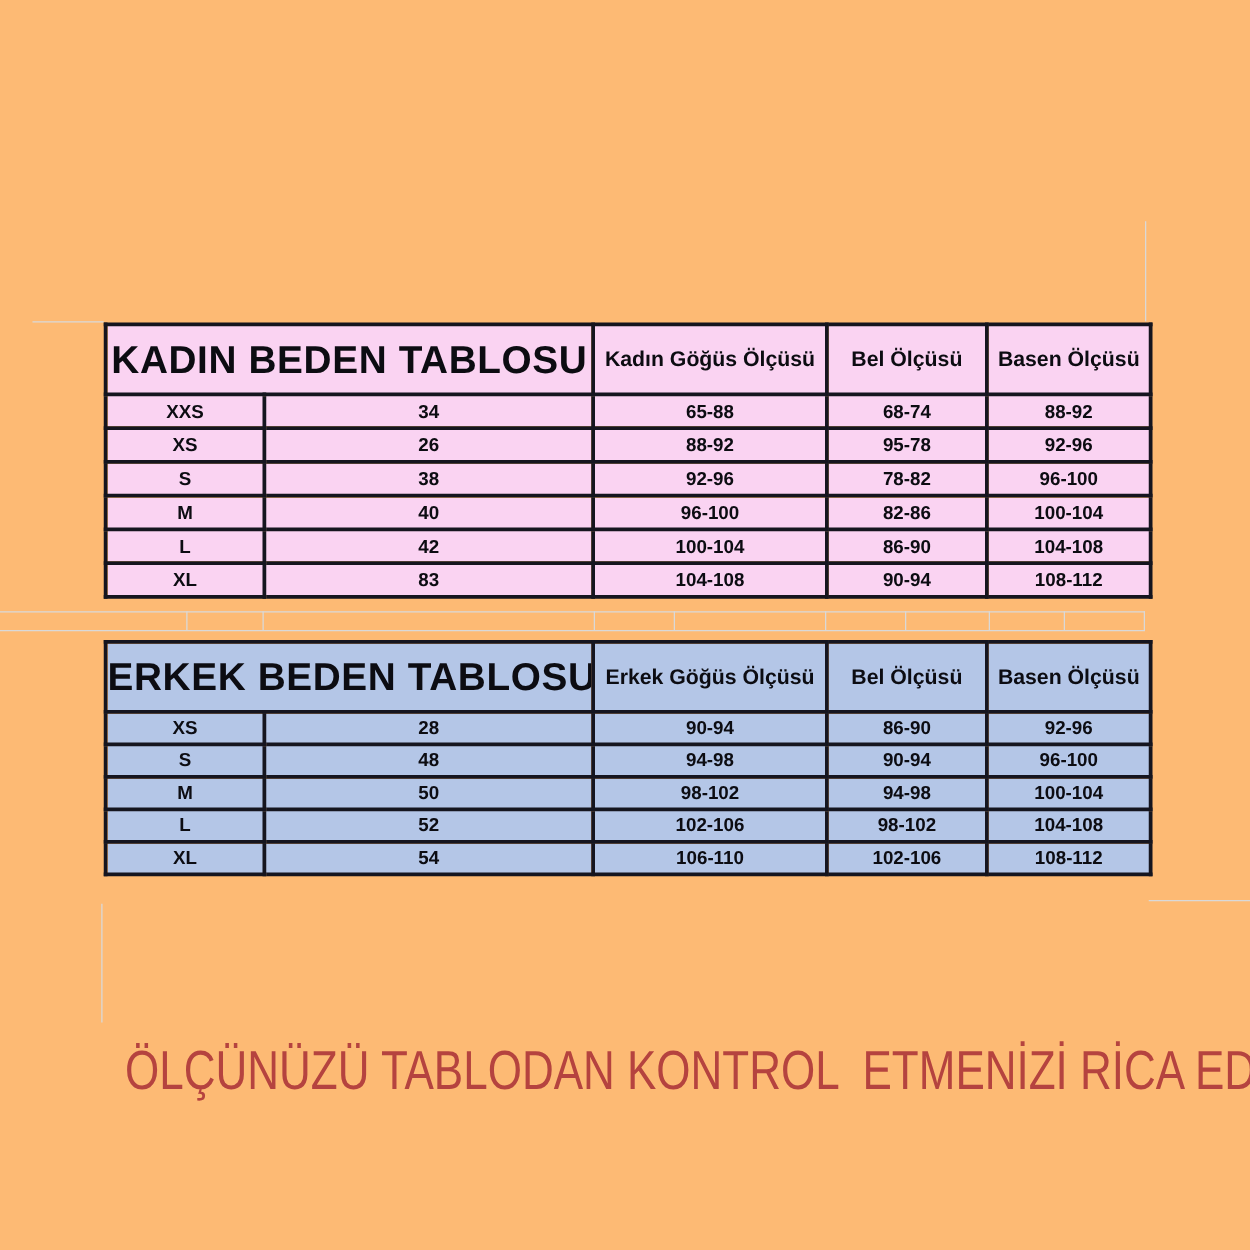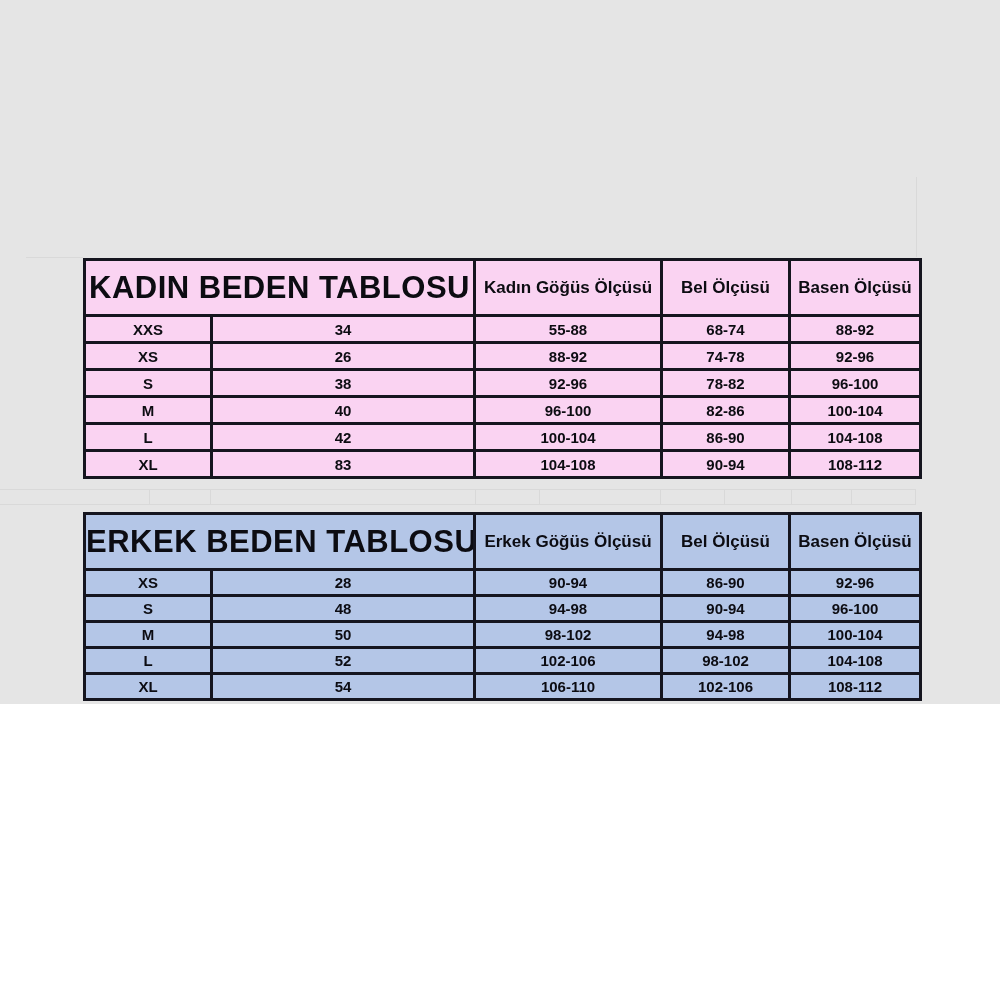--- a/index.html
+++ b/index.html
@@ -1,20 +1,20 @@
 <!DOCTYPE html>
 <html><head>
 <meta charset="utf-8">
 <style>
   html, body { margin: 0; padding: 0; background: #ffffff; }
   .canvas {
     position: relative;
     width: 1000px;
-    height: 704px;
-    background: #e5e5e5;
+    height: 1000px;
+    background: #fdba74;
     overflow: hidden;
     font-family: "Liberation Sans", sans-serif;
   }
 
   .size-table {
     position: absolute;
     left: 83px;
     width: 836px;
     border-collapse: collapse;
     table-layout: fixed;
@@ -101,29 +101,29 @@
     <tbody>
         <tr>
       <th class="tbl-title" colspan="2">KADIN BEDEN TABLOSU</th>
       <th class="col-head">Kadın Göğüs Ölçüsü</th>
       <th class="col-head">Bel Ölçüsü</th>
       <th class="col-head">Basen Ölçüsü</th>
     </tr>
     <tr>
       <td>XXS</td>
       <td>34</td>
-      <td>55-88</td>
+      <td>65-88</td>
       <td>68-74</td>
       <td>88-92</td>
     </tr>
     <tr>
       <td>XS</td>
       <td>26</td>
       <td>88-92</td>
-      <td>74-78</td>
+      <td>95-78</td>
       <td>92-96</td>
     </tr>
     <tr>
       <td>S</td>
       <td>38</td>
       <td>92-96</td>
       <td>78-82</td>
       <td>96-100</td>
     </tr>
     <tr>

